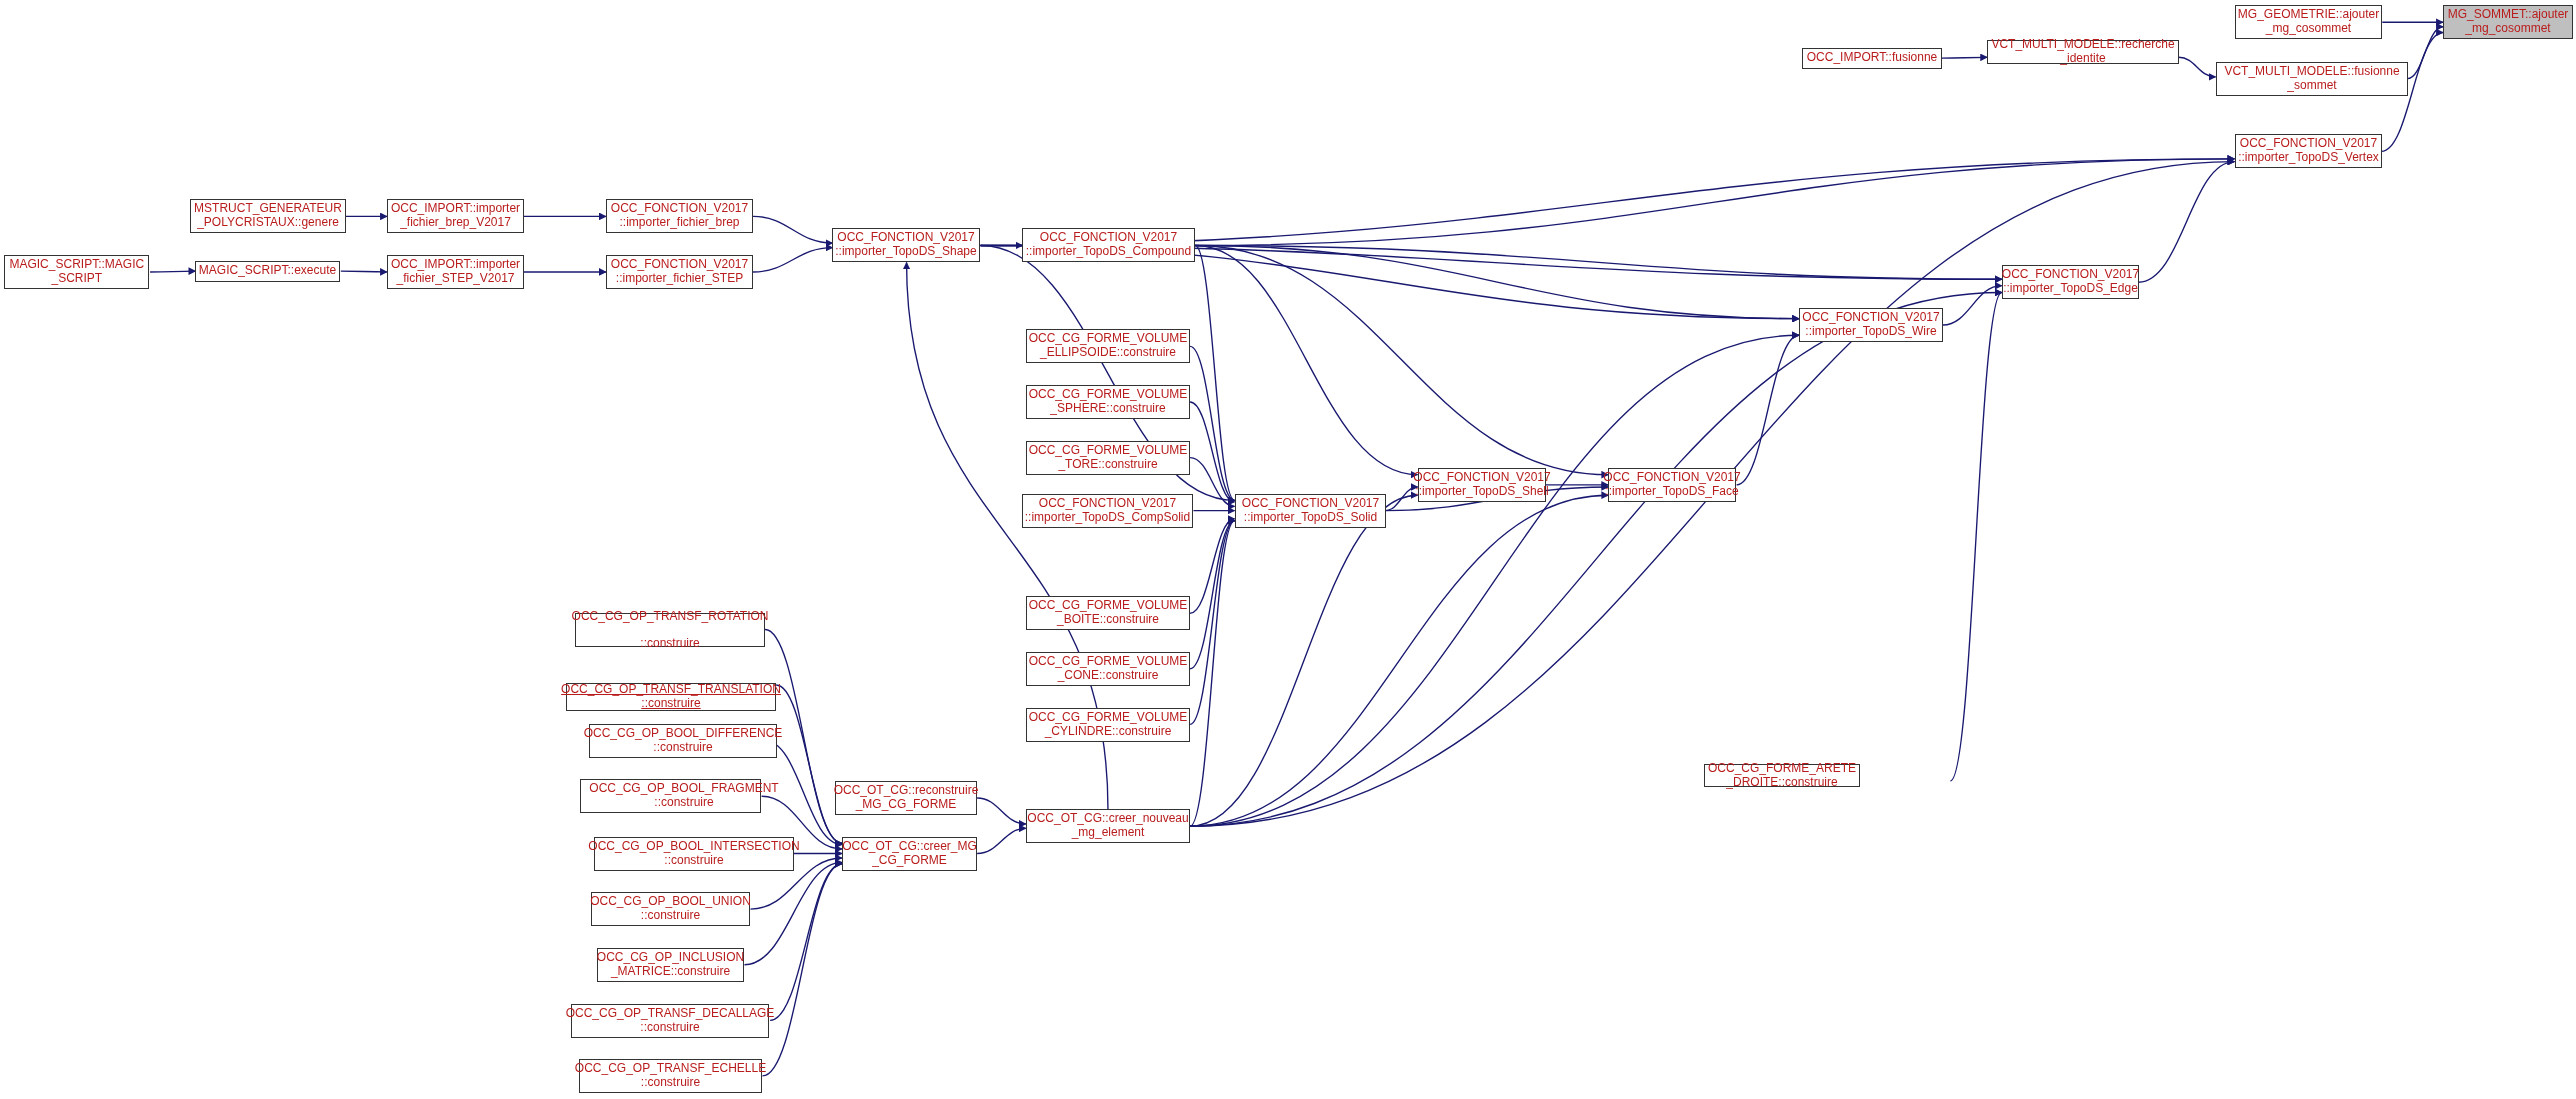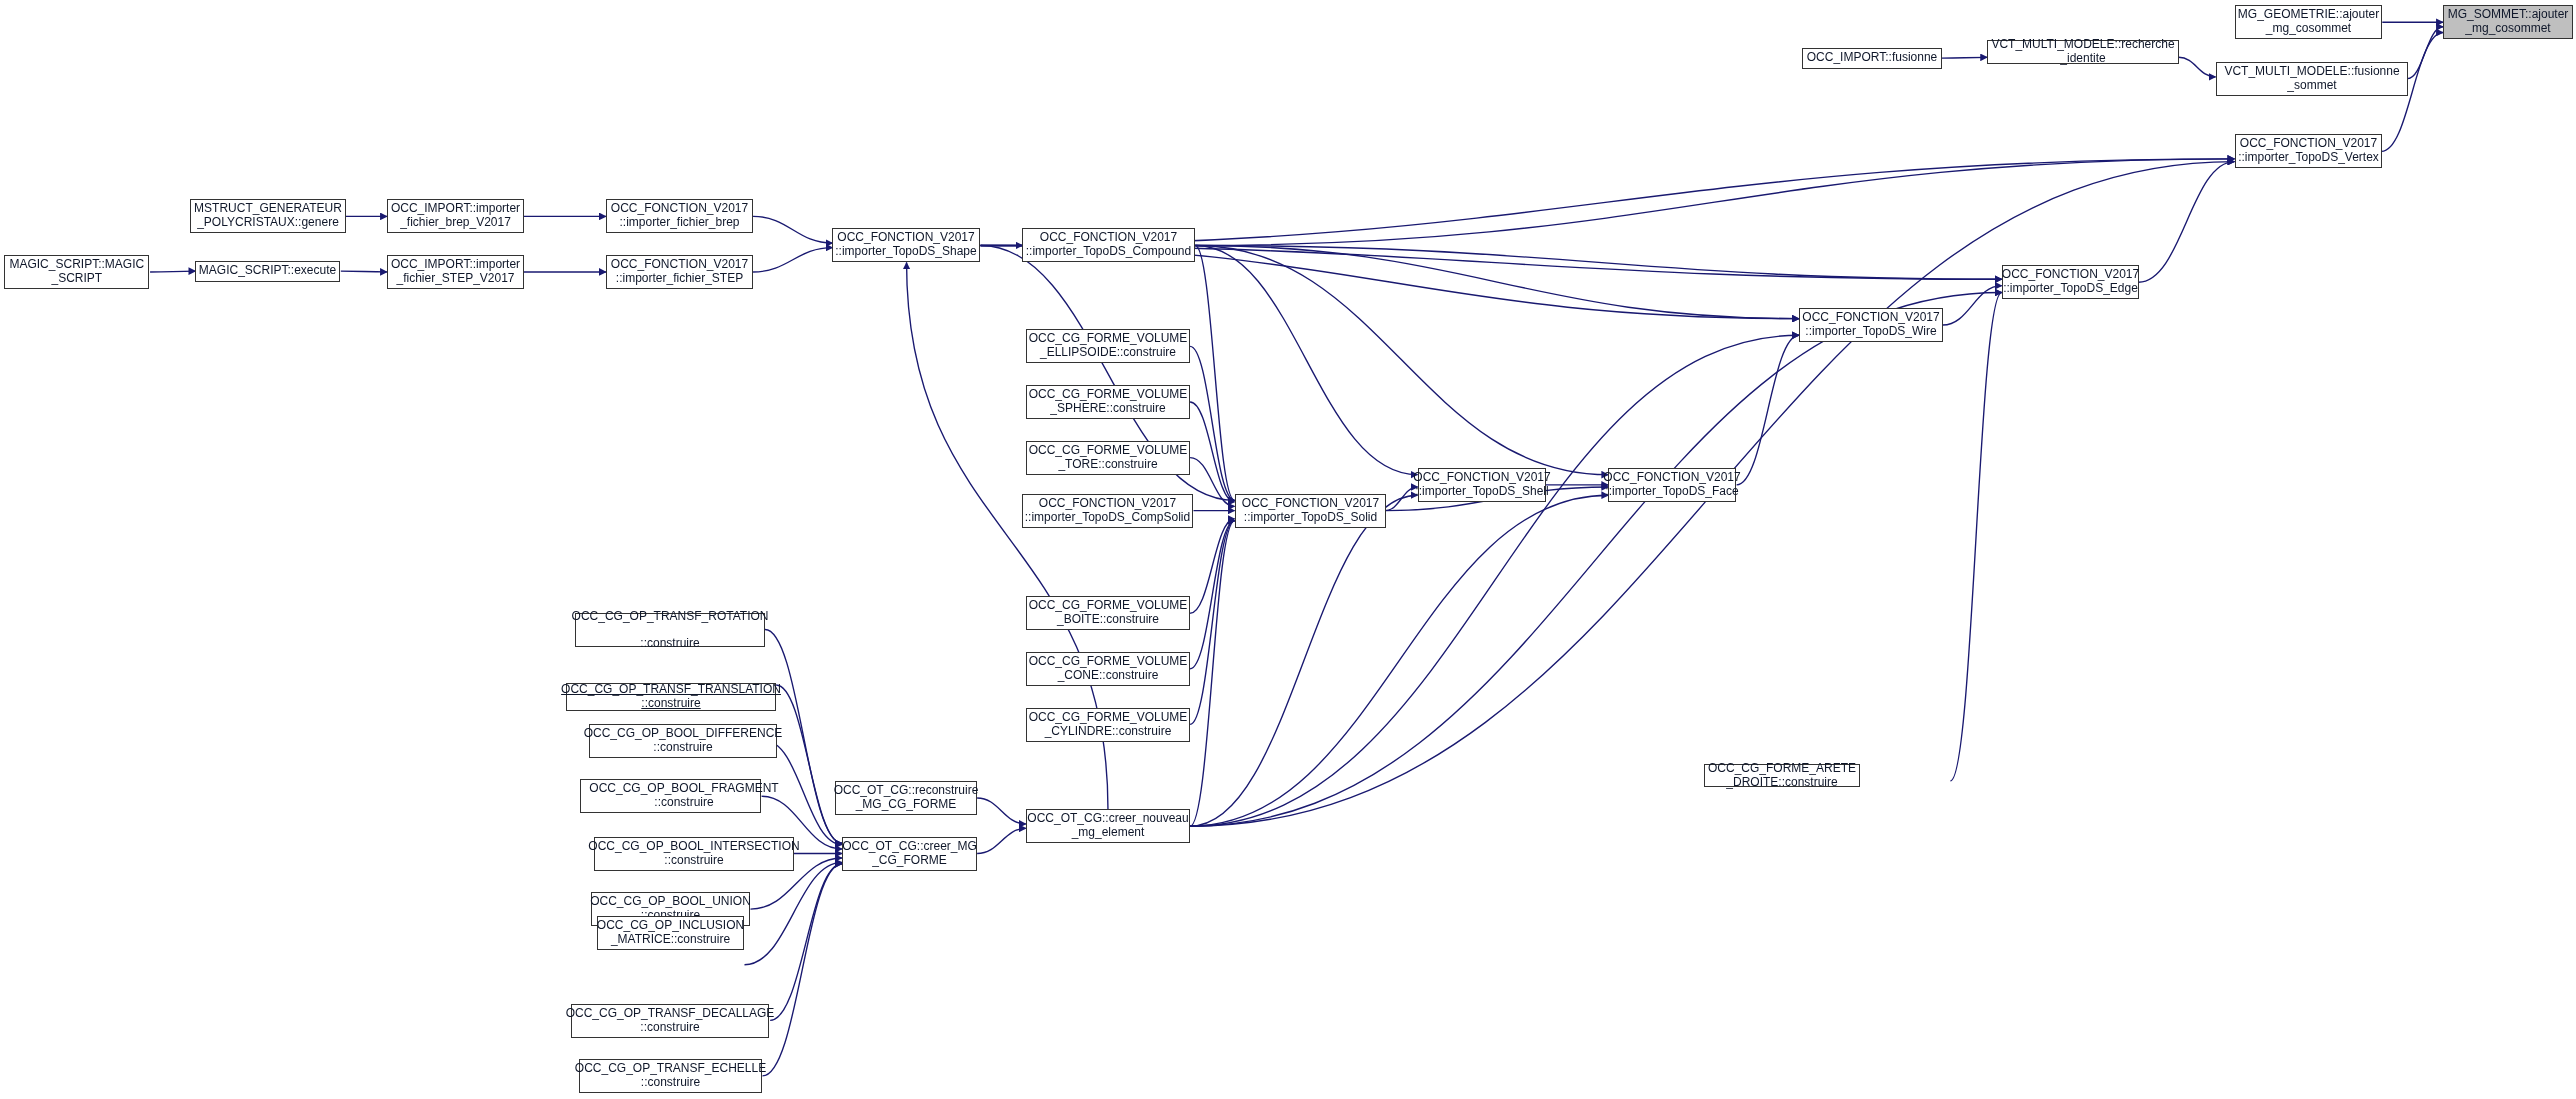--- a/index.html
+++ b/index.html
@@ -2,21 +2,21 @@
 <html style="font-size:13.7px"><head>
 <meta charset="utf-8">
 <style>
   html, body { margin: 0; padding: 0; background: #ffffff; }
   #canvas { position: relative; width: 2576px; height: 1099px; overflow: hidden; background: #ffffff; }
   #edges { position: absolute; left: 0; top: 0; width: 2576px; height: 1099px; }
   .node {
     position: absolute; box-sizing: border-box;
     border: 1.7px solid #333333; background: #ffffff;
     font-family: "Liberation Sans", sans-serif; font-size: 12px; line-height: 13.7px;
-    color: #0f172a; 
+    color: #b91c1c; 
     display: flex; flex-direction: column; justify-content: center; align-items: center;
     white-space: pre; cursor: pointer;
   }
   .node.root { background: #bfbfbf; }
   .node span { display: block; }
 </style>
 </head>
 <body>
 
 <div id="canvas">
@@ -111,18 +111,18 @@
     <div class="node" style="left: 1026px; top: 708px; width: 164px; height: 34px;"><span>OCC_CG_FORME_VOLUME</span><span>_CYLINDRE::construire</span></div>
     <div class="node" style="left: 1026px; top: 809px; width: 164px; height: 34px;"><span>OCC_OT_CG::creer_nouveau</span><span>_mg_element</span></div>
     <div class="node" style="left: 835px; top: 781px; width: 142px; height: 34px;"><span>OCC_OT_CG::reconstruire</span><span>_MG_CG_FORME</span></div>
     <div class="node" style="left: 842px; top: 837px; width: 135px; height: 34px;"><span>OCC_OT_CG::creer_MG</span><span>_CG_FORME</span></div>
     <div class="node" style="left: 575px; top: 613px; width: 190px; height: 34px; gap: 13px;"><span>OCC_CG_OP_TRANSF_ROTATION</span><span>::construire</span></div>
     <div class="node" style="left: 566px; top: 683px; width: 210px; height: 28px; text-decoration: underline;"><span>OCC_CG_OP_TRANSF_TRANSLATION</span><span>::construire</span></div>
     <div class="node" style="left: 589px; top: 724px; width: 188px; height: 34px;"><span>OCC_CG_OP_BOOL_DIFFERENCE</span><span>::construire</span></div>
     <div class="node" style="left: 580px; top: 779px; width: 181px; height: 34px; padding-left: 27px;"><span>OCC_CG_OP_BOOL_FRAGMENT</span><span>::construire</span></div>
     <div class="node" style="left: 570px; top: 837px; width: 200px; height: 34px; margin-left: 24px;"><span>OCC_CG_OP_BOOL_INTERSECTION</span><span>::construire</span></div>
     <div class="node" style="left: 591px; top: 892px; width: 159px; height: 34px;"><span>OCC_CG_OP_BOOL_UNION</span><span>::construire</span></div>
-    <div class="node" style="left: 597px; top: 916px; width: 147px; height: 34px;"><span>OCC_CG_OP_INCLUSION</span><span>_MATRICE::construire</span></div>
+    <div class="node" style="left: 597px; top: 948px; width: 147px; height: 34px;"><span>OCC_CG_OP_INCLUSION</span><span>_MATRICE::construire</span></div>
     <div class="node" style="left: 571px; top: 1004px; width: 198px; height: 34px;"><span>OCC_CG_OP_TRANSF_DECALLAGE</span><span>::construire</span></div>
     <div class="node" style="left: 579px; top: 1059px; width: 183px; height: 34px;"><span>OCC_CG_OP_TRANSF_ECHELLE</span><span>::construire</span></div>
     <div class="node" style="left: 1704px; top: 764px; width: 156px; height: 23px;"><span>OCC_CG_FORME_ARETE</span><span>_DROITE::construire</span></div>
   </div>
 
 
 </body></html>

